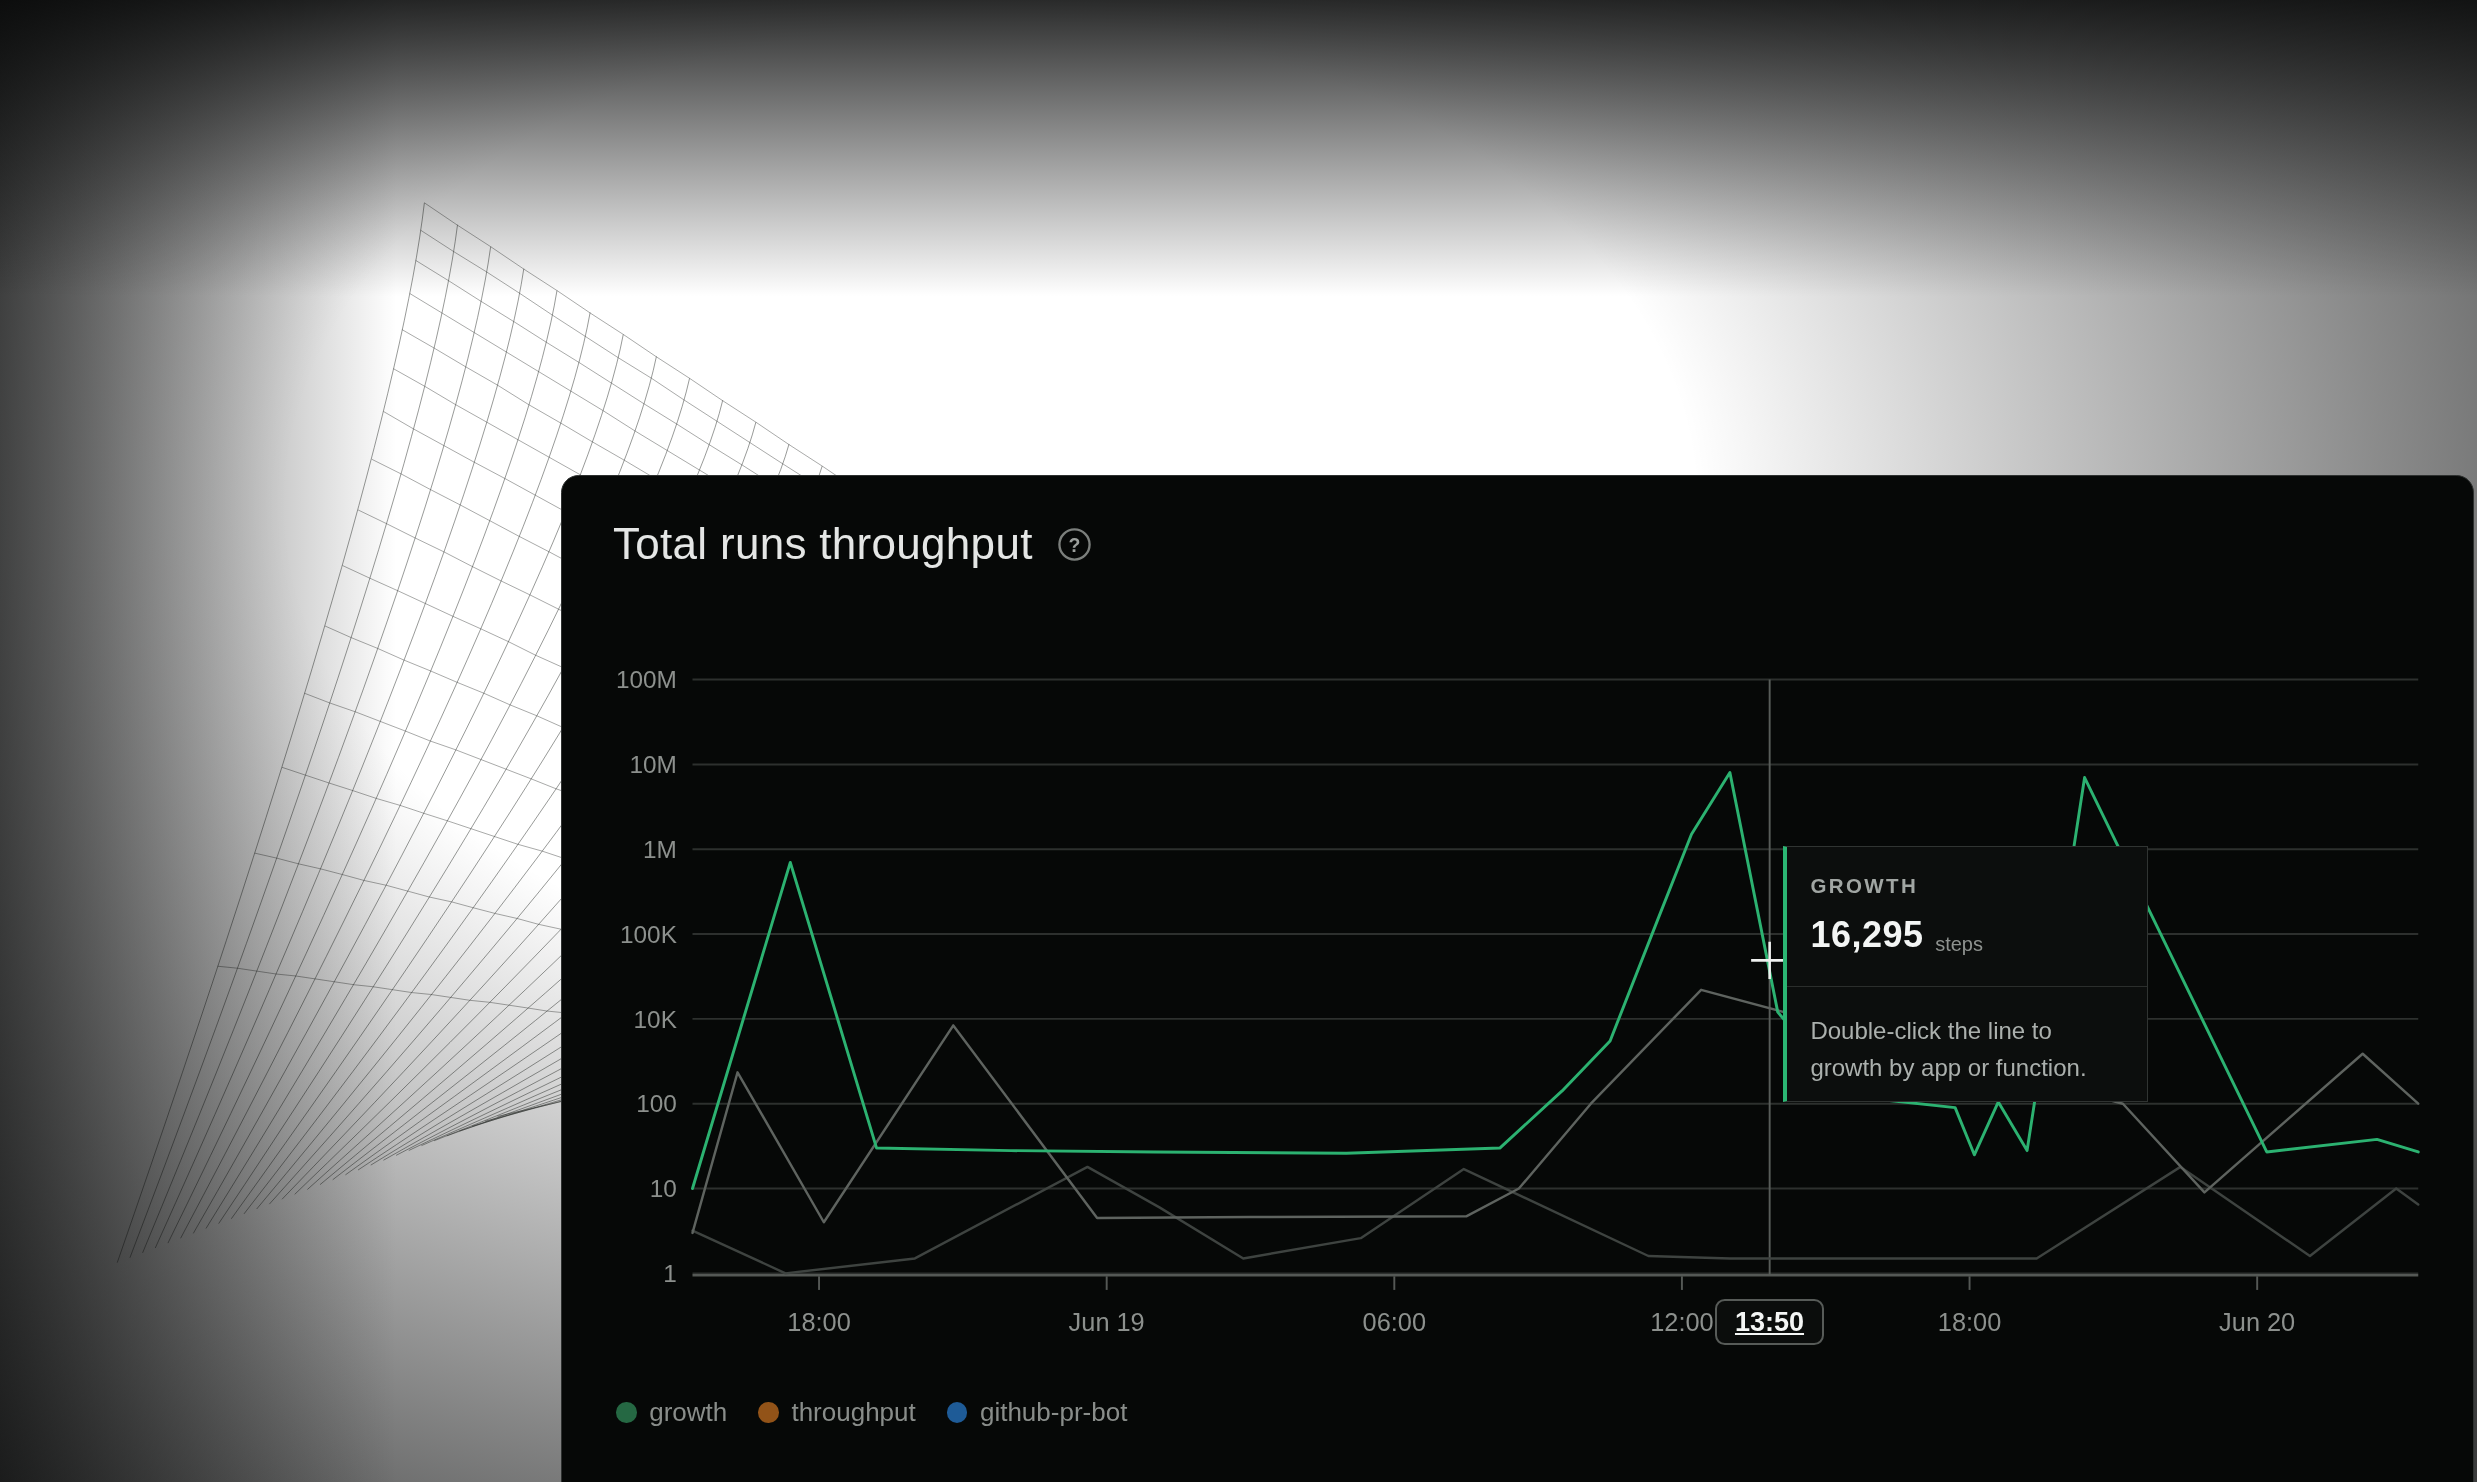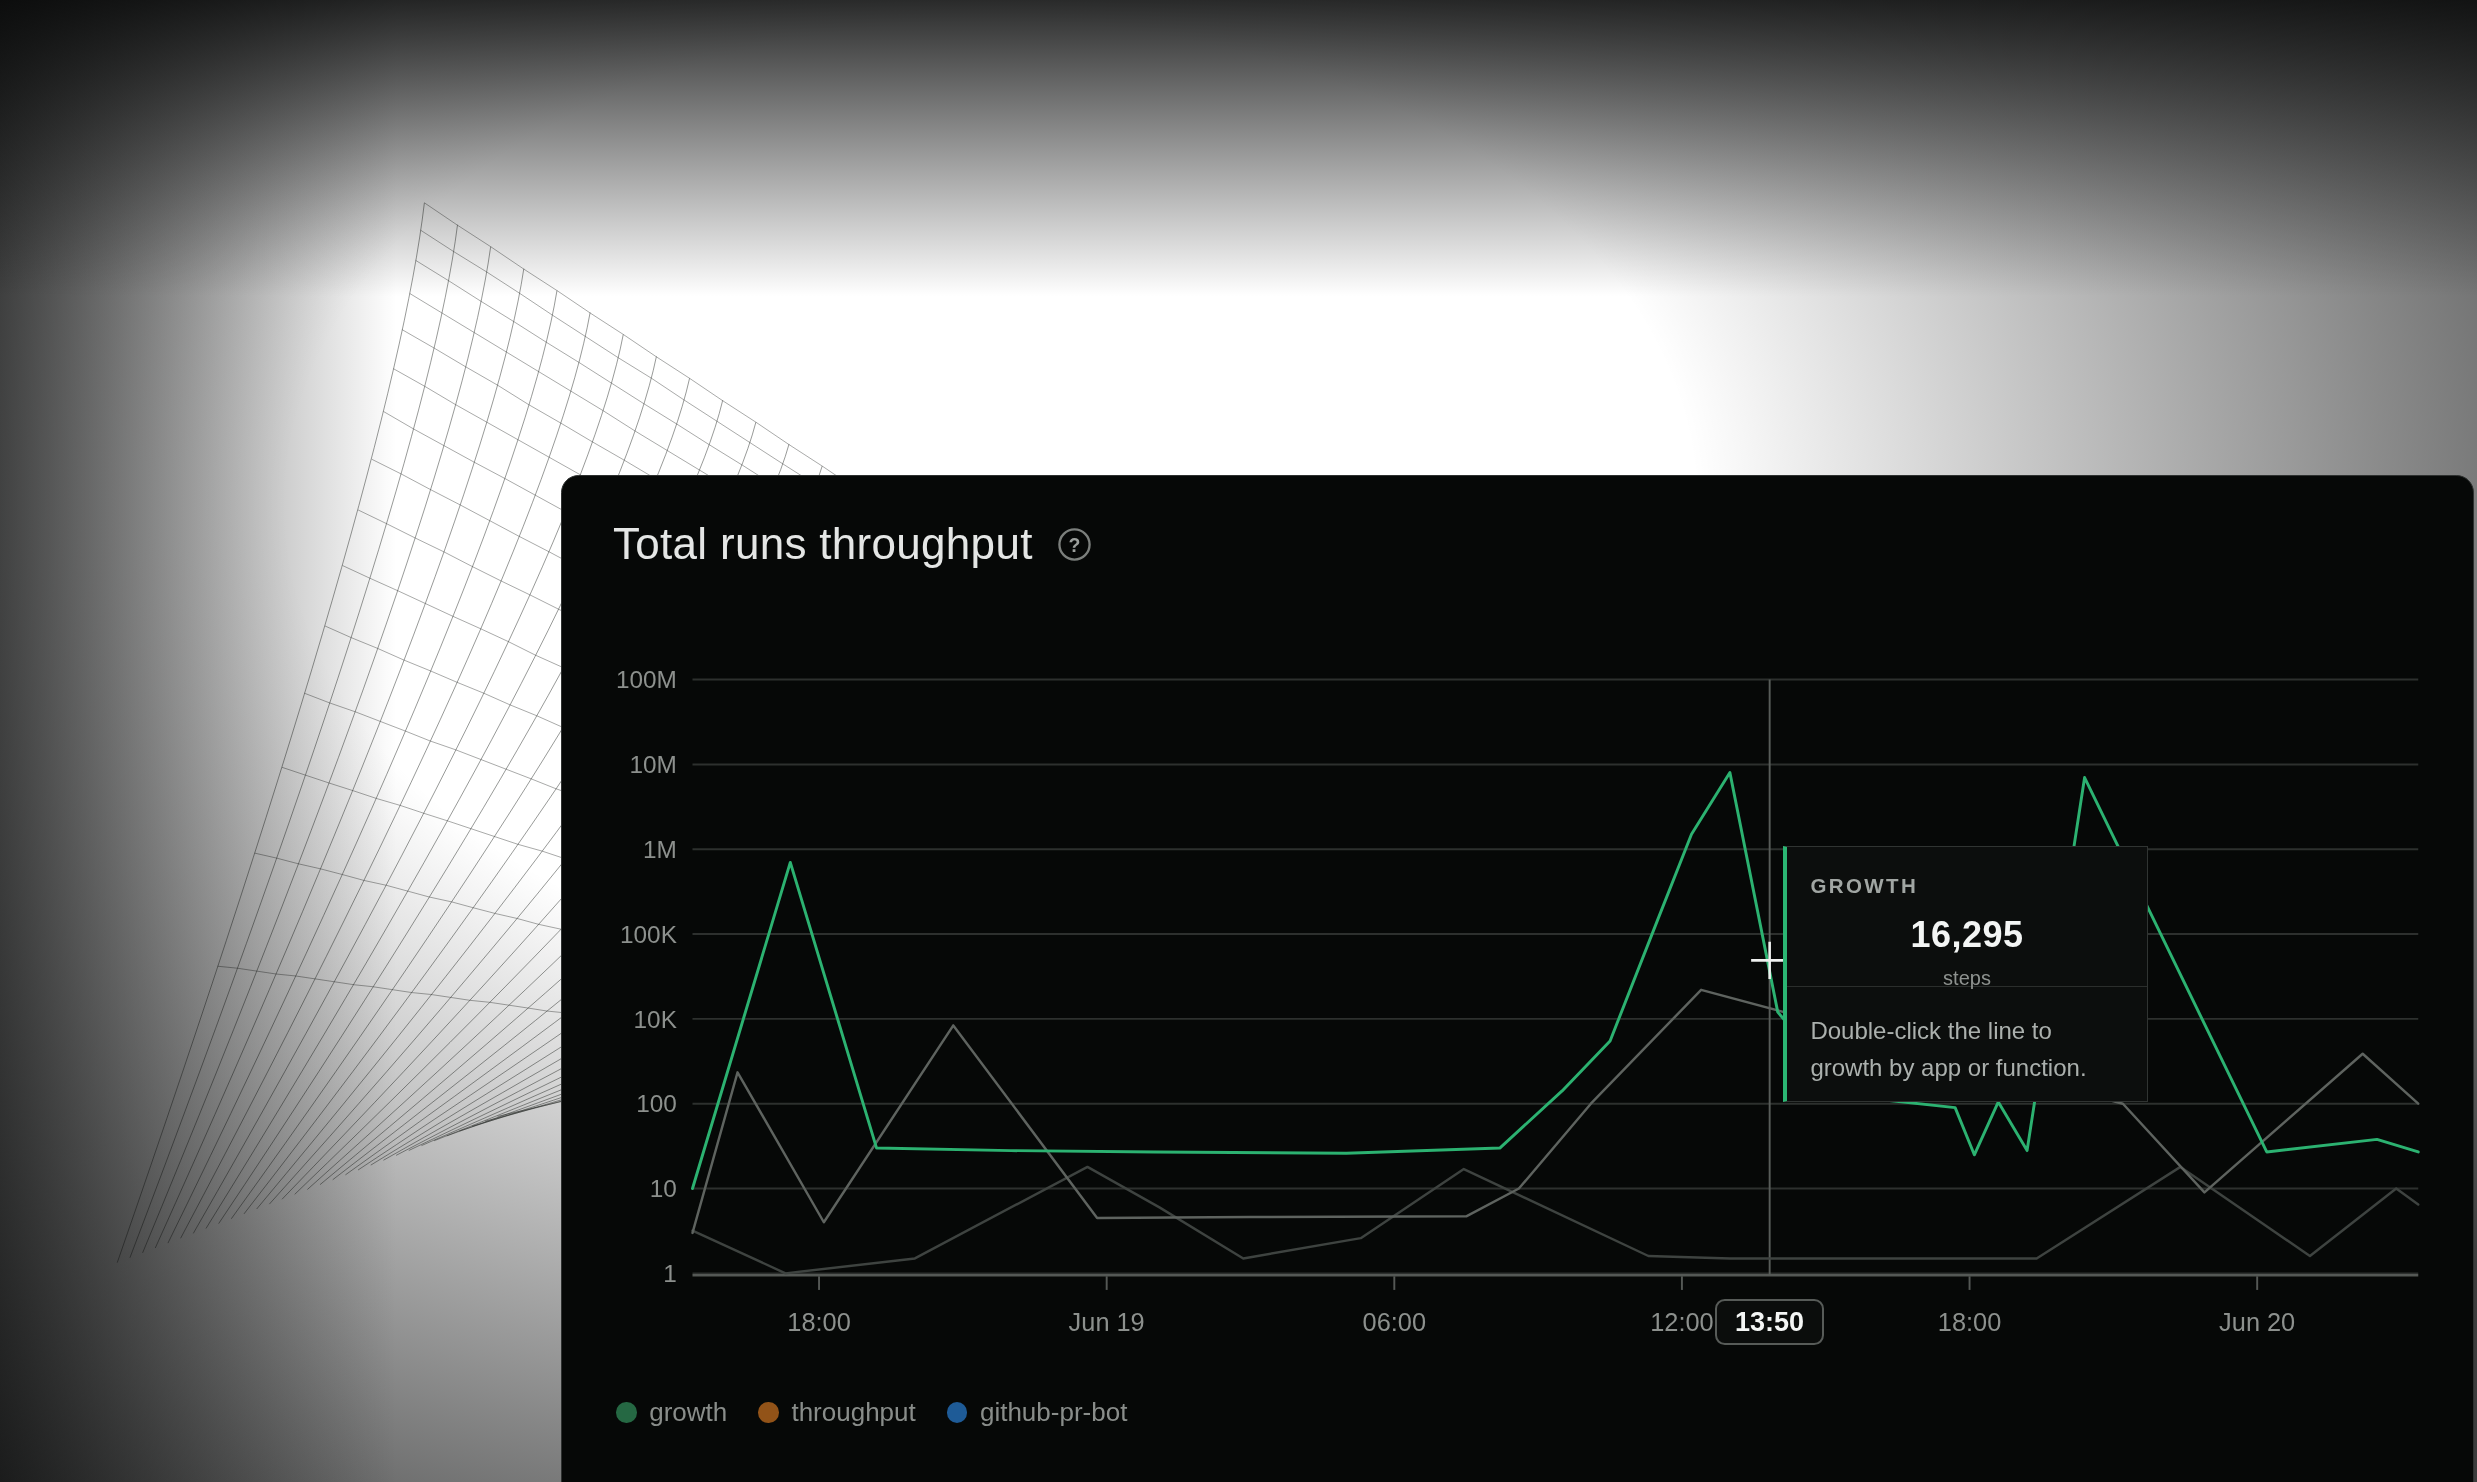--- a/index.html
+++ b/index.html
@@ -14,28 +14,28 @@
     background:#060807;border:1px solid #2e3130;border-radius:17.6px;box-sizing:border-box;}
   .card-header{position:absolute;left:51px;top:43px;display:flex;align-items:center;gap:23.4px;}
   .card-title{font-size:44px;font-weight:500;color:#e4e6e5;letter-spacing:0.3px;}
   .help-icon{display:block;}
   #chart{position:absolute;left:0;top:0;z-index:3;pointer-events:none;}
   .tooltip{position:absolute;left:1783px;top:846px;width:365px;height:256px;z-index:4;
     background:#0c0e0d;border:1px solid #30343­2;border:1px solid #303432;border-left:4.9px solid #2bb673;
     box-sizing:border-box;}
   .tt-top{height:140px;border-bottom:1px solid #2b2e2c;padding:27px 23.4px 0 23.4px;box-sizing:border-box;}
   .tt-series{font-size:20.5px;font-weight:700;letter-spacing:2.4px;color:#a1a6a3;}
-  .tt-value-row{margin-top:15.6px;display:flex;align-items:center;gap:11.7px;flex-direction:column;}
+  .tt-value-row{margin-top:15.6px;display:flex;align-items:flex-end;gap:11.7px;}
   .tt-value{font-size:36px;font-weight:700;color:#f3f5f4;letter-spacing:0.5px;}
   .tt-unit{font-size:20px;color:#8e928f;}
   .tt-hint{padding:25px 23.4px 0 23.4px;font-size:24px;line-height:37px;color:#abb0ad;}
   .time-badge{position:absolute;left:1715px;top:1299px;width:109px;height:46px;z-index:4;
     background:#0b0d0c;border:2px solid #575b58;border-radius:9.8px;box-sizing:border-box;
     display:flex;align-items:center;justify-content:center;
-    font-size:27px;font-weight:700;color:#f4f6f5;}
+    font-size:27px;font-weight:700;color:#f4f6f5;text-decoration:underline;}
   .legend{position:absolute;left:616px;top:1397px;z-index:3;display:flex;align-items:center;gap:31px;}
   .legend-item{display:flex;align-items:center;gap:12.7px;}
   .legend-dot{width:20.5px;height:20.5px;border-radius:50%;}
   .legend-label{font-size:26px;color:#898d8a;}
 </style>
 </head>
 <body>
 
 <div class="screen">
 

